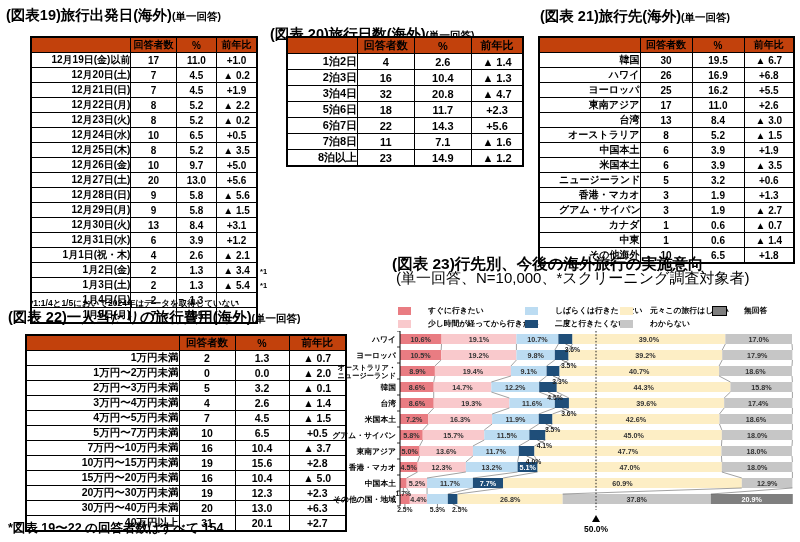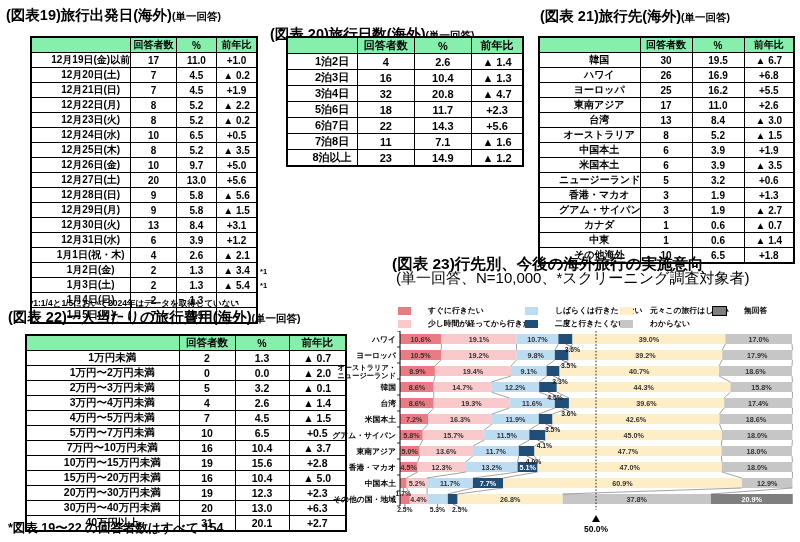--- a/index.html
+++ b/index.html
@@ -4,22 +4,22 @@
 <style>
   html,body{margin:0;padding:0}
   body{width:800px;height:542px;position:relative;background:#fff;color:#000;
        font-family:"Liberation Sans","DejaVu Sans",sans-serif;overflow:hidden}
   .abs{position:absolute}
   .fig-title{position:absolute;font-weight:bold;white-space:nowrap}
   .fig-title .big{font-size:14.5px}
   .fig-title .small{font-size:10.5px}
   table{border-collapse:collapse;table-layout:fixed;border:2px solid #000;position:absolute}
   th,td{border:1px solid #000;font-weight:bold;padding:0;overflow:hidden;white-space:nowrap}
-  th{background:#86efac;text-align:center}
-  td.lbl{text-align:center;padding-left:19px}
+  th{background:#c2410c;text-align:center}
+  td.lbl{text-align:right;padding-left:19px}
   td.num{text-align:center}
   .t19{left:30px;top:36px;width:228px;font-size:10px}
   .t19 th,.t19 td{height:12.6px}
   .t20{left:286px;top:36px;width:238px;font-size:11px}
   .t20 th,.t20 td{height:13.2px}
   .t21{left:538px;top:36px;width:257px;font-size:10px}
   .t21 th,.t21 td{height:11.9px}
   .t22{left:25px;top:334px;width:322px;font-size:10.5px}
   .t22 th,.t22 td{height:12.9px}
   .note{position:absolute;font-weight:bold;white-space:nowrap}

